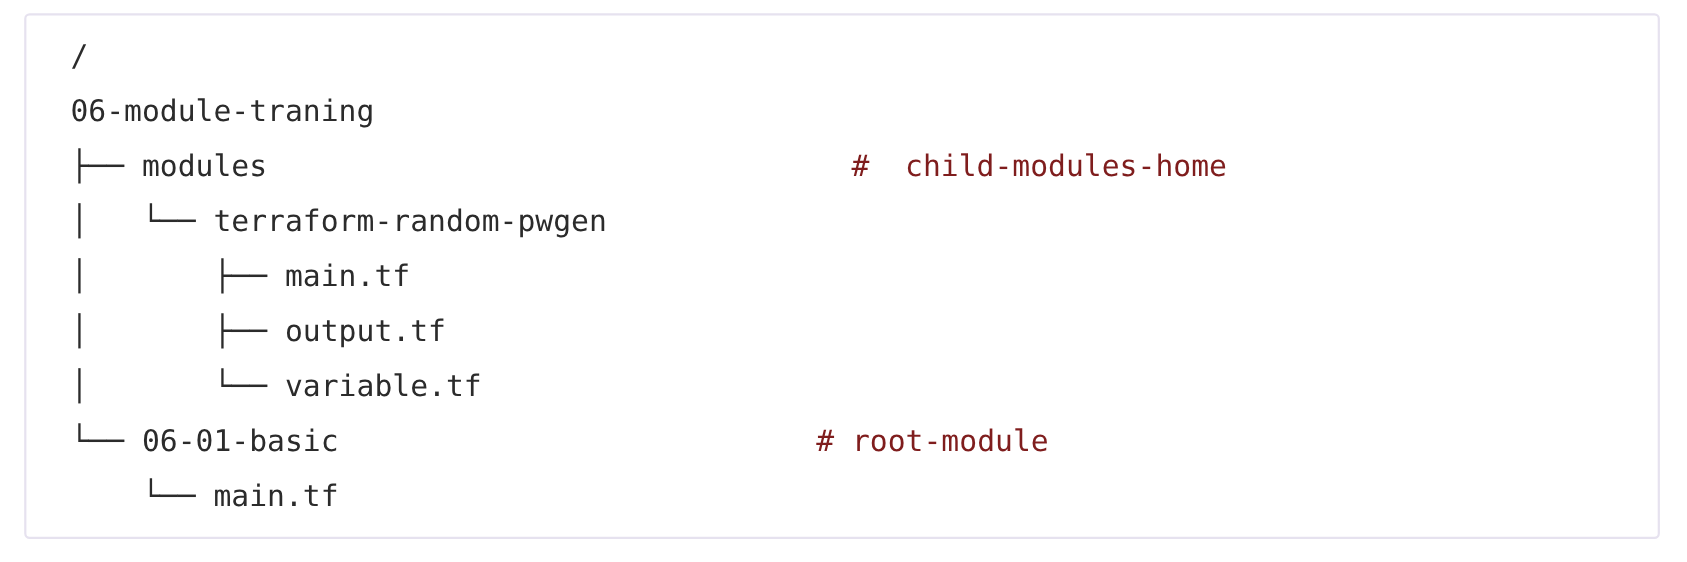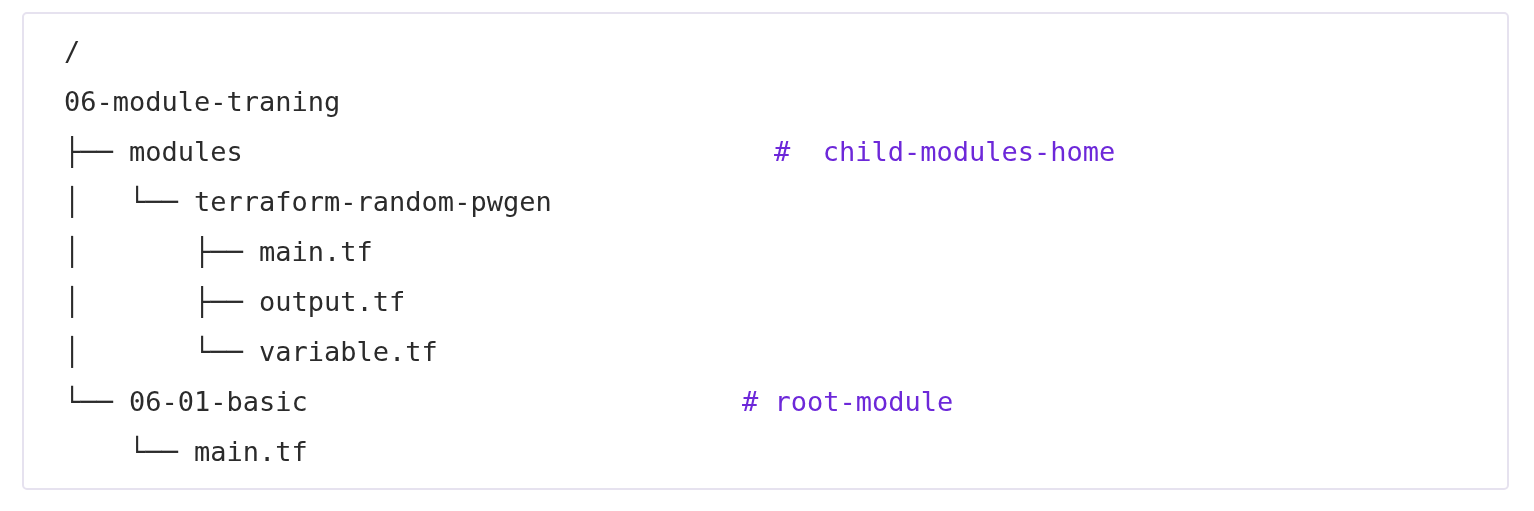--- a/index.html
+++ b/index.html
@@ -49,21 +49,21 @@
 
   .tree-path {
     display: inline-block;
     white-space: pre;
   }
 
   .tree-comment {
     position: absolute;
     top: 0;
     white-space: pre;
-    color: #6d28d9;
+    color: #7f1d1d;
   }
 </style>
 </head>
 <body>
 
 <div id="tree-card">
   <pre id="tree-listing"><span class="tree-line"><span class="tree-path">/</span></span><span class="tree-line"><span class="tree-path">06-module-traning</span></span><span class="tree-line"><span class="tree-path">├── modules</span><span class="tree-comment" style="left: 710px;">#  child-modules-home</span></span><span class="tree-line"><span class="tree-path">│   └── terraform-random-pwgen</span></span><span class="tree-line"><span class="tree-path">│       ├── main.tf</span></span><span class="tree-line"><span class="tree-path">│       ├── output.tf</span></span><span class="tree-line"><span class="tree-path">│       └── variable.tf</span></span><span class="tree-line"><span class="tree-path">└── 06-01-basic</span><span class="tree-comment" style="left: 678px;"># root-module</span></span><span class="tree-line"><span class="tree-path">    └── main.tf</span></span></pre>
 </div>
 
 </body></html>

